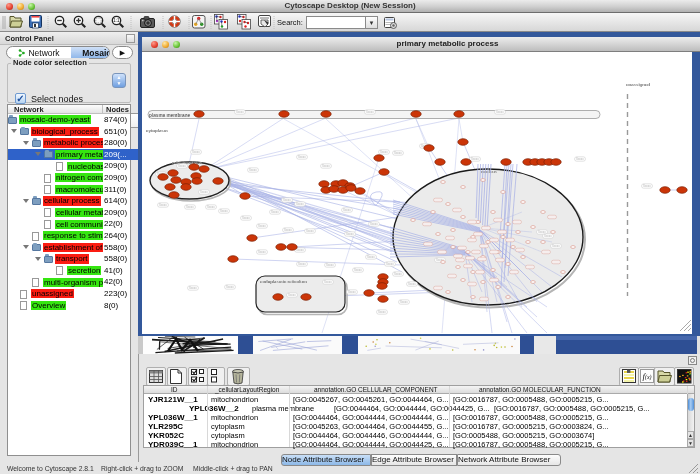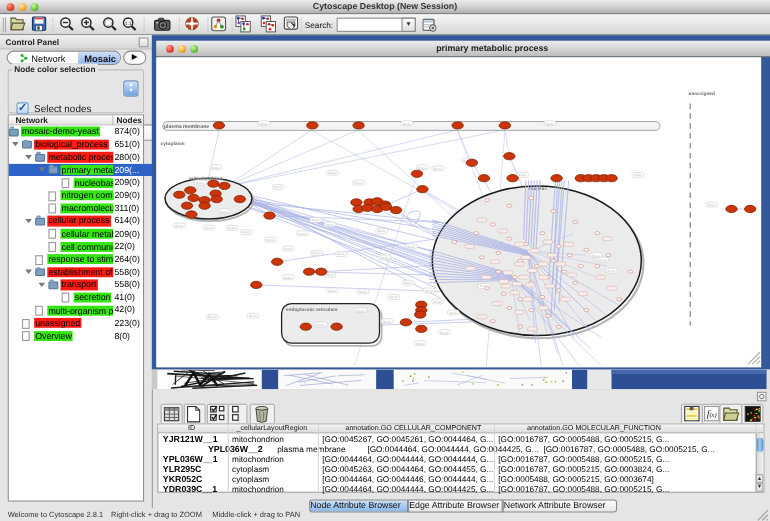--- a/index.html
+++ b/index.html
@@ -189,21 +189,21 @@
   <div class="abs" id="cpico"></div>
   <div class="abs" id="tabs">
     <div class="seg" style="left:0;width:64px;padding-left:10px;">Network</div>
     <svg id="netglyph" viewBox="0 0 8 8">
           <circle cx="2" cy="1.5" r="1.3" fill="#2a2"></circle>
           <circle cx="5.5" cy="4" r="1.3" fill="#2a2"></circle>
           <circle cx="2" cy="6.5" r="1.3" fill="#2a2"></circle>
           <line x1="2" y1="1.5" x2="5.5" y2="4" stroke="#2a2" stroke-width="0.7"></line>
           <line x1="2" y1="6.5" x2="5.5" y2="4" stroke="#2a2" stroke-width="0.7"></line>
         </svg>
-    <div class="seg" id="mosaic" style="left:64px;width:40px;">Mosaic</div>
+    <div class="seg" id="mosaic" style="left:64px;width:40px;text-align:right;">Mosaic</div>
   </div>
   <div class="abs" id="tabarr">▶</div>
   <div class="abs" id="gbox"></div>
   <div class="abs" id="gboxlbl">Node color selection</div>
   <div class="abs" id="combo">transporter activity</div>
   <div class="abs" id="combobtn">▲<br>▼</div>
   <div class="abs" id="cbx">✓</div>
   <div class="abs" id="cbxlbl">Select nodes</div>
   <div class="abs" id="treebox">
     <div class="abs" id="treehdr">

